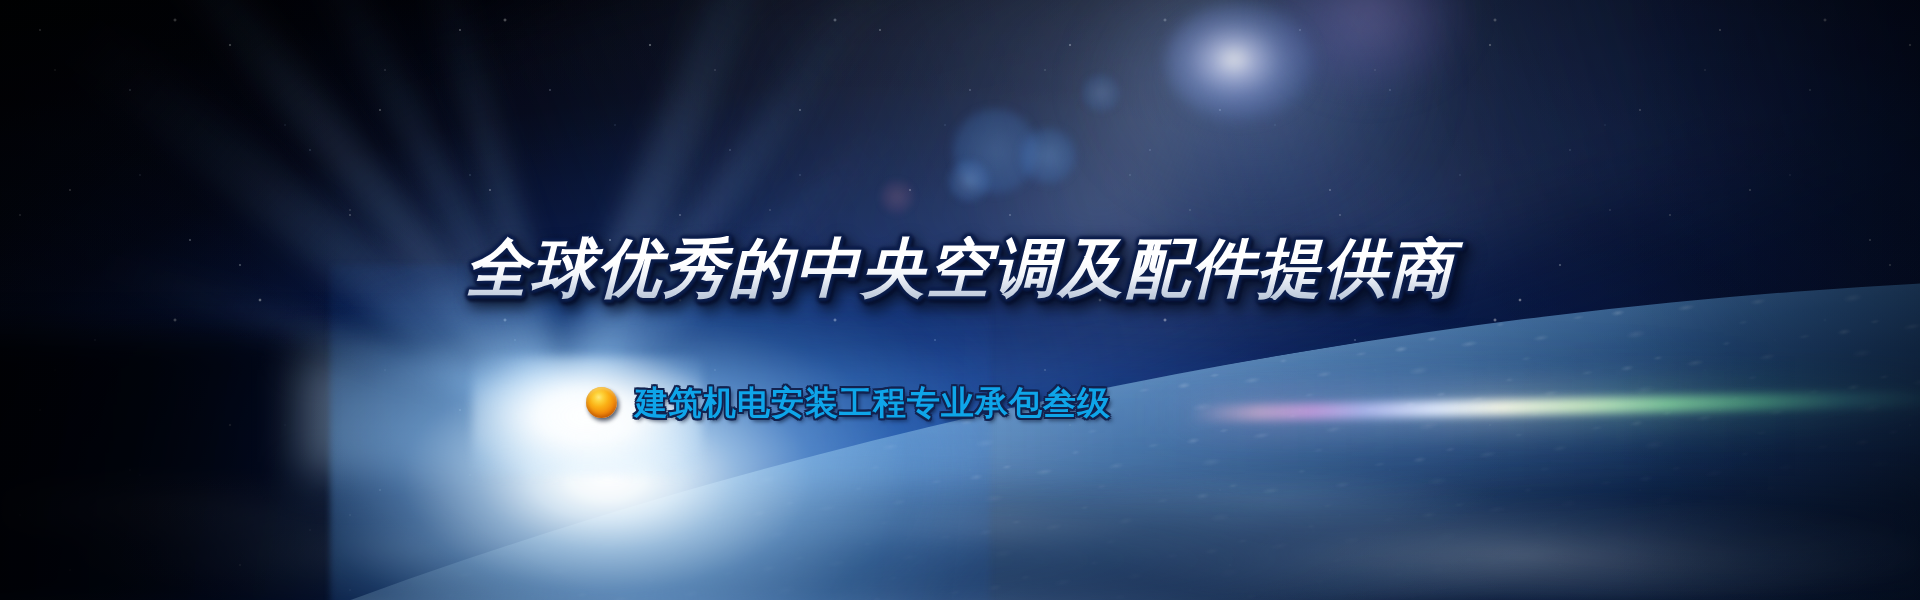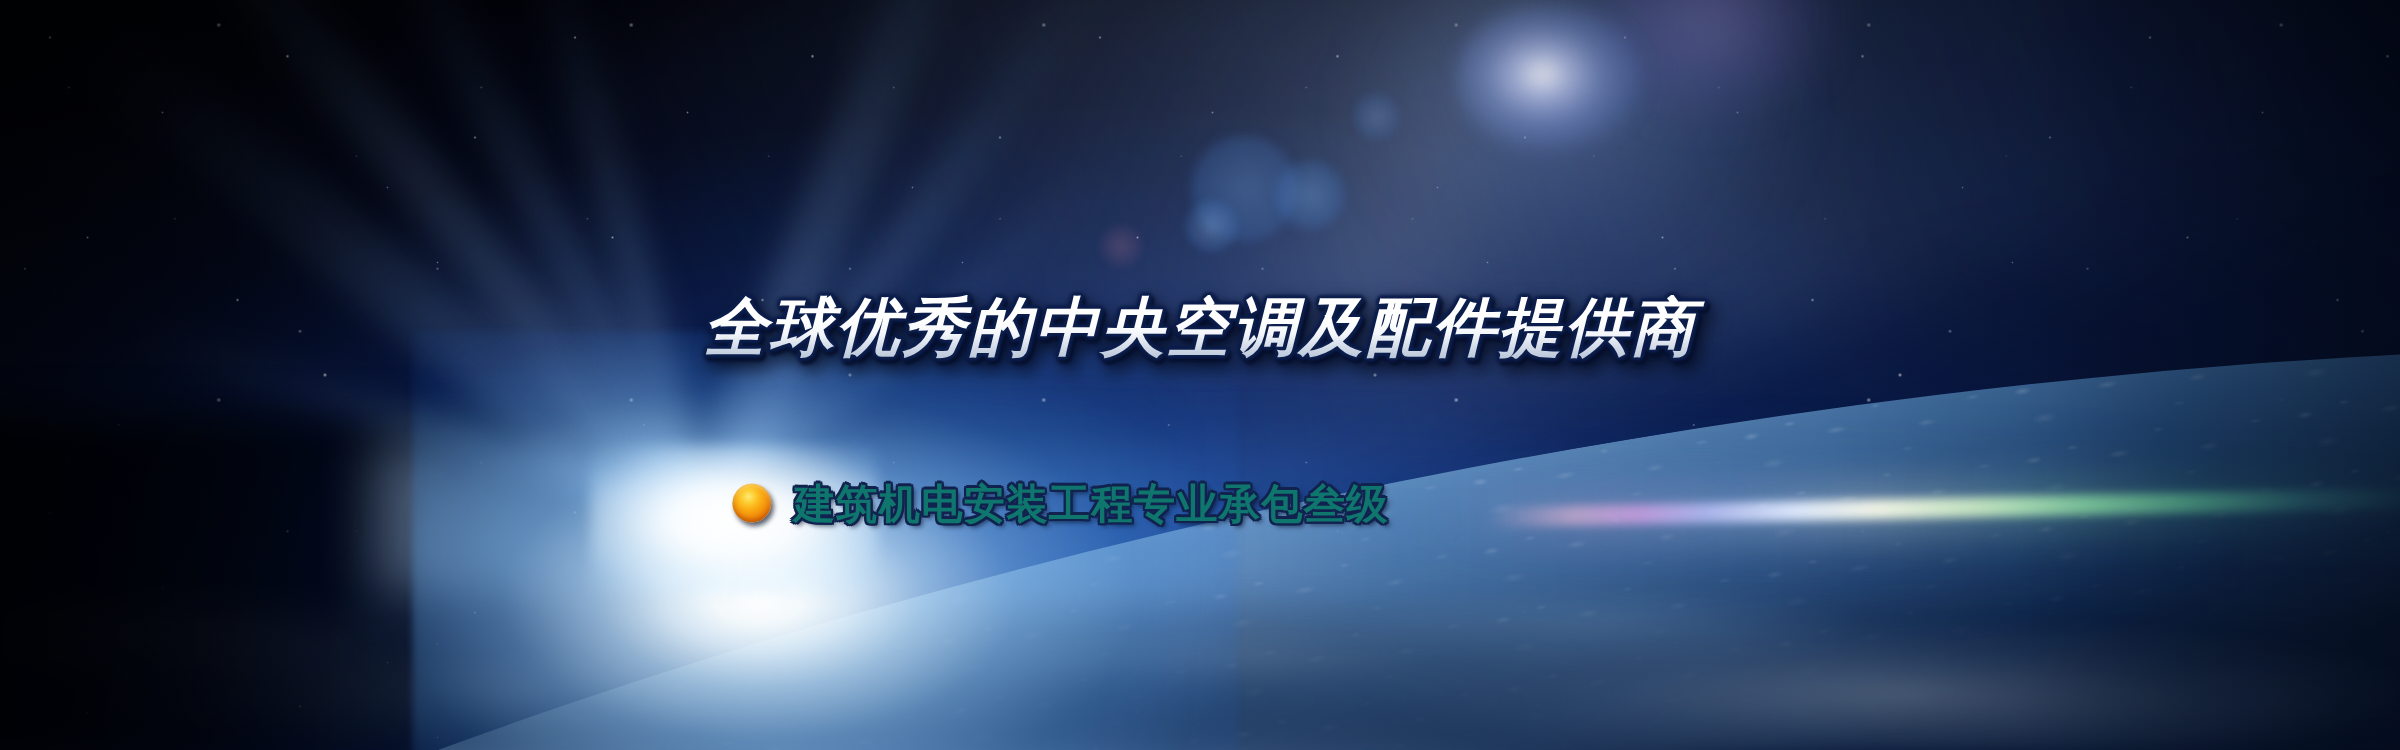--- a/index.html
+++ b/index.html
@@ -365,21 +365,21 @@
     inset: 0;
     z-index: 40;
   }
 
   .headline {
     position: absolute;
     left: 0;
     top: 236px;
     width: 1920px;
     text-align: center;
-    font-size: 51px;
+    font-size: 64px;
     line-height: 1;
     font-weight: bold;
     font-style: italic;
     letter-spacing: 2px;
     white-space: nowrap;
     color: #ffffff;
     background: linear-gradient(180deg, #ffffff 0%, #ffffff 40%, #f2f5fa 62%, #cfd8e6 84%, #b9c6d8 100%);
     -webkit-background-clip: text;
             background-clip: text;
     -webkit-text-fill-color: transparent;
@@ -423,21 +423,21 @@
       inset 0 2px 3px rgba(255,244,170,.55),
       2px 3px 4px rgba(0,10,30,.65);
     margin-right: 18px;
   }
   .bullet-text {
     font-size: 33px;
     font-weight: bold;
     line-height: 1;
     letter-spacing: 1px;
     white-space: nowrap;
-    color: #0f766e;
+    color: #0ea5e9;
     text-shadow:
       -1.6px -1.6px 0 #12224f,
        1.6px -1.6px 0 #12224f,
       -1.6px  1.6px 0 #12224f,
        1.6px  1.6px 0 #12224f,
        0    -1.8px 0 #12224f,
        0     1.8px 0 #12224f,
       -1.8px  0    0 #12224f,
        1.8px  0    0 #12224f,
        2.5px 3px 4px rgba(4,12,36,.75);

